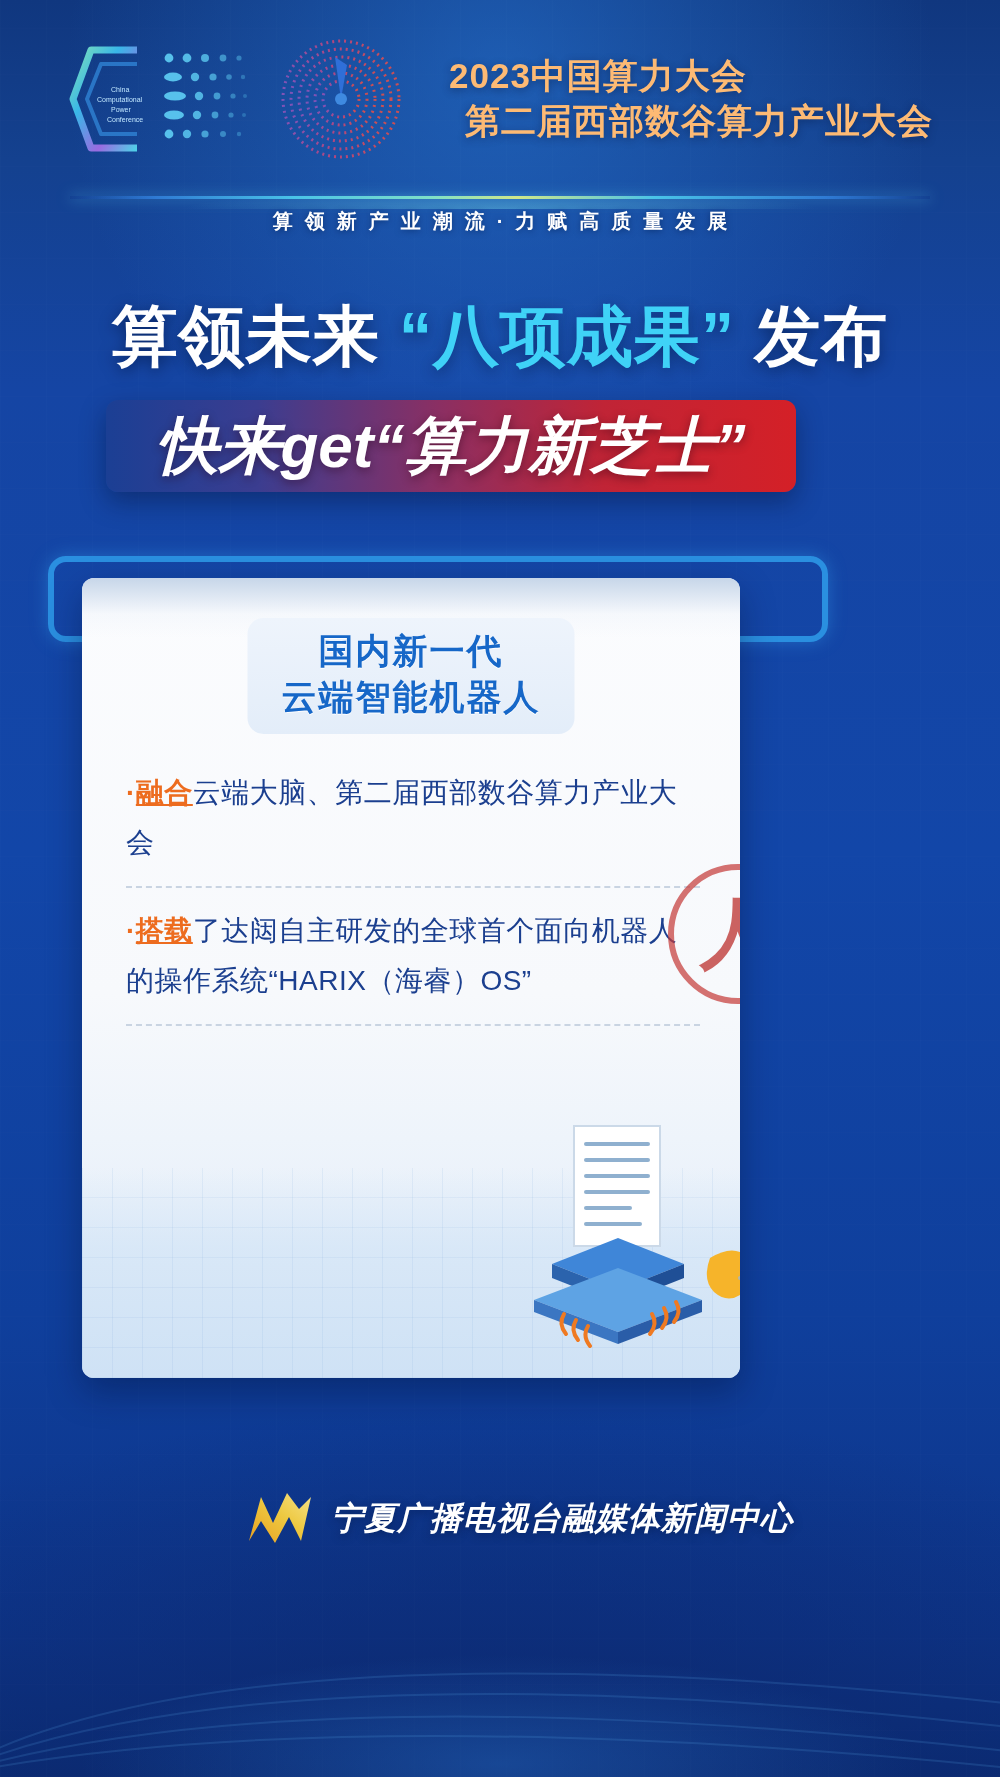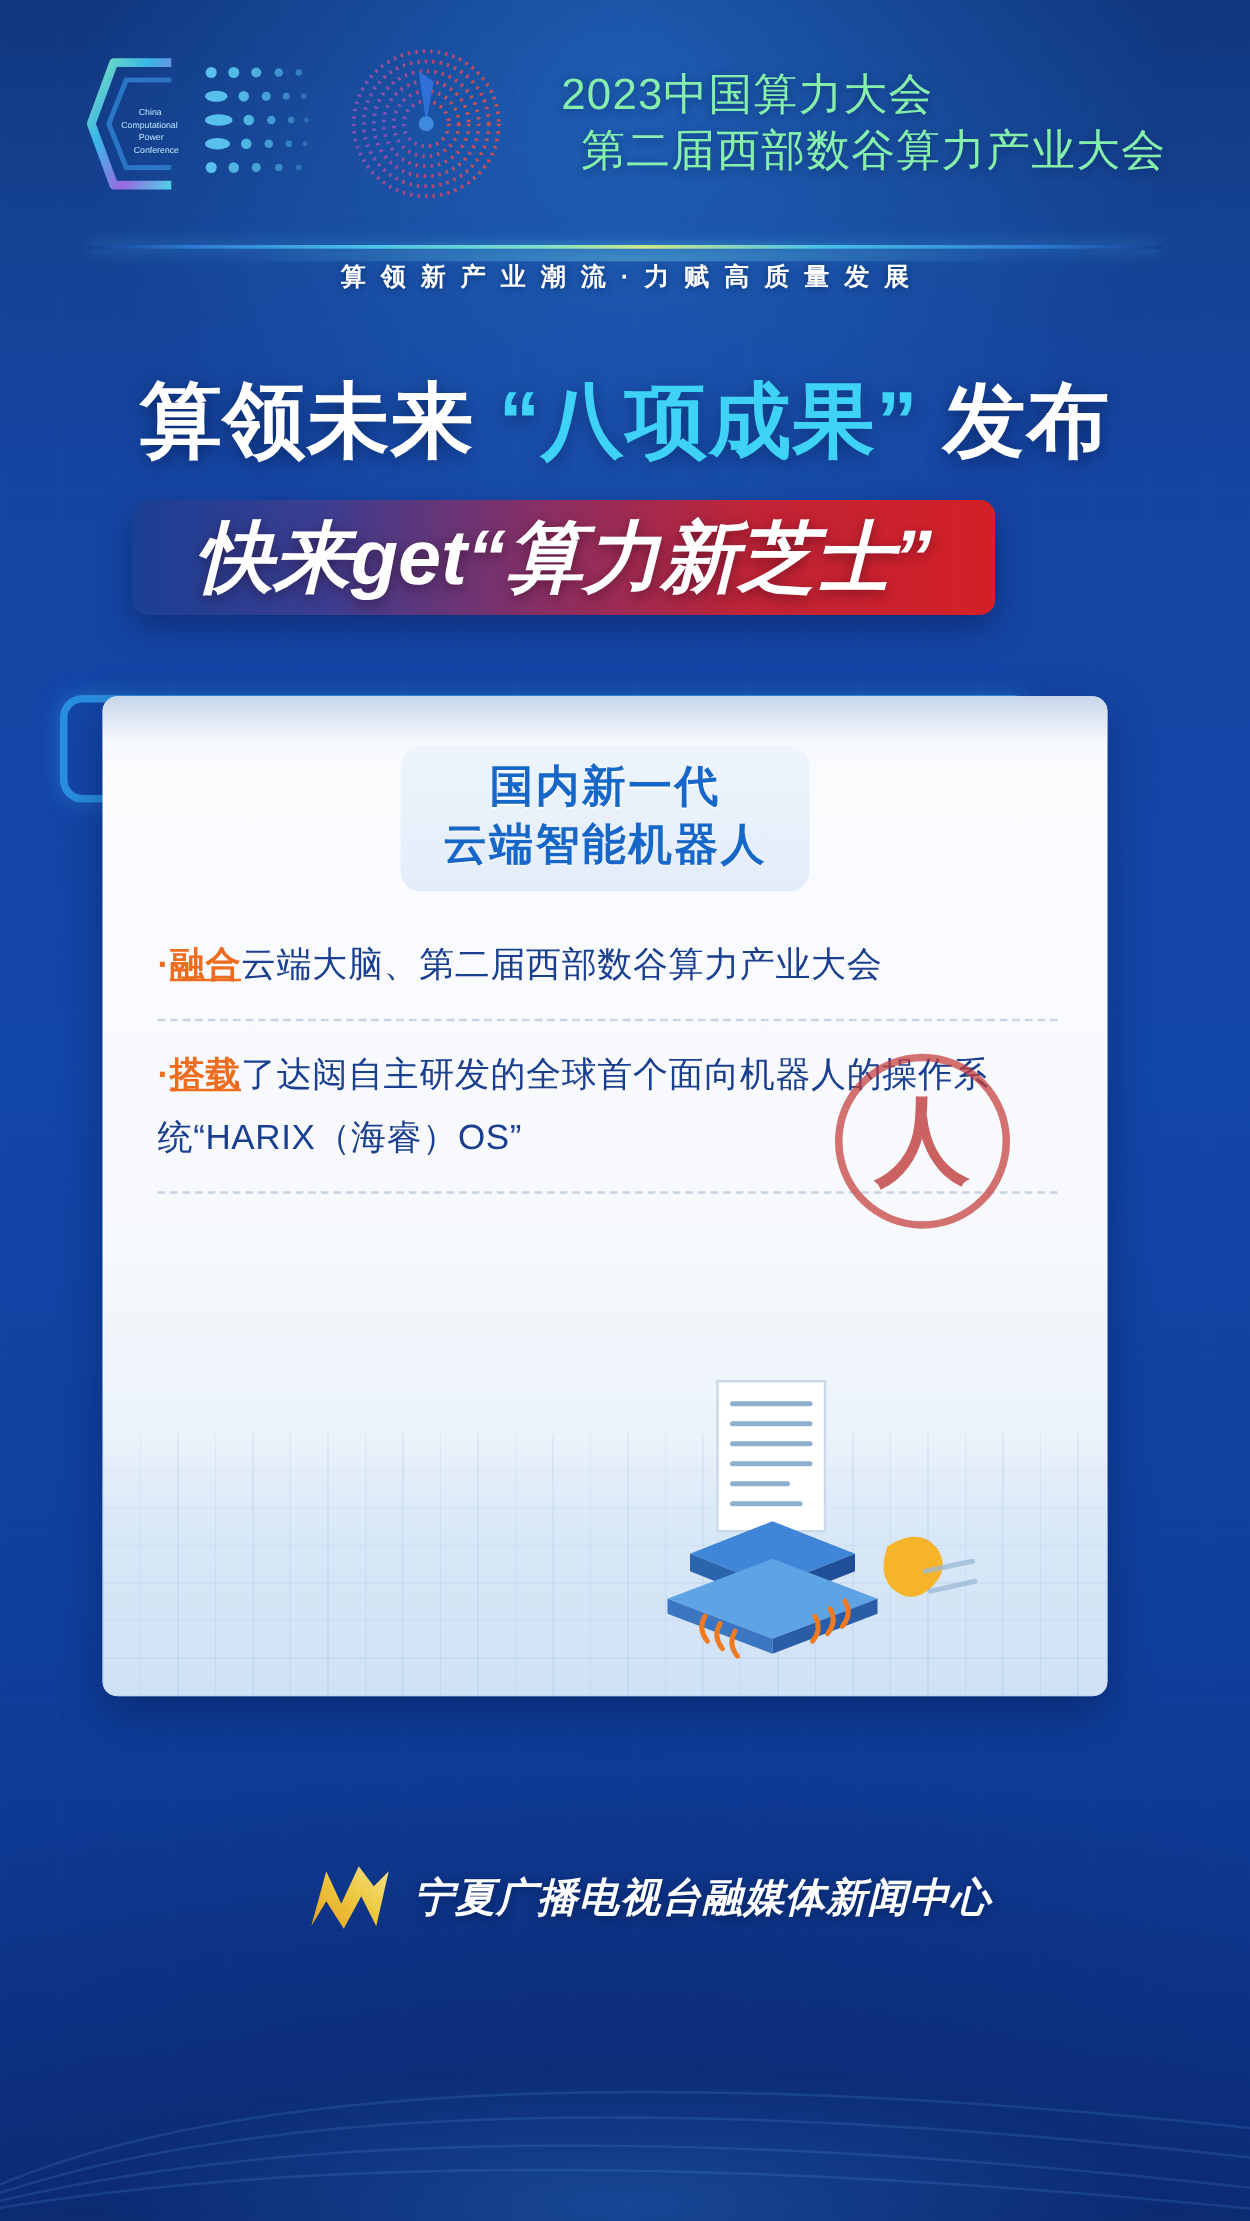--- a/index.html
+++ b/index.html
@@ -31,21 +31,21 @@
   .header{
     position:absolute; left:0; right:0; top:0; height:198px;
     display:flex; align-items:center; justify-content:center;
     gap:26px;
   }
   .logo-hex{ width:118px; height:118px; position:relative; flex:0 0 auto; }
   .logo-dots{ width:92px; height:110px; position:relative; flex:0 0 auto; margin-left:-52px; }
   .logo-fan{ width:128px; height:128px; position:relative; flex:0 0 auto; }
   .conf-title{ margin-left:18px; }
   .conf-title div{
-    color:#86efac; font-weight:normal; letter-spacing:1px;
+    color:#fdba74; font-weight:bold; letter-spacing:1px;
     text-shadow:0 2px 8px rgba(0,20,60,.45);
   }
   .conf-l1{ font-size:35px; line-height:44px; }
   .conf-l2{ font-size:35px; line-height:46px;margin-left:16px; }
 
   
   .slogan-wrap{
     position:absolute; left:0; right:0; top:196px; height:52px;
   }
   .slogan-line{
@@ -92,21 +92,21 @@
   }
 
   
   .card-frame{
     position:absolute; left:48px; top:556px; width:780px; height:86px;
     border:6px solid #2a8fe0; border-radius:18px;
     box-shadow:0 0 18px rgba(50,150,230,.45);
     background:transparent;
   }
   .card{
-    position:absolute; left:82px; top:557px; width:804px; height:800px;
+    position:absolute; left:82px; top:578px; width:658px; height:800px;
     border-radius:12px; overflow:hidden;
     background:
       linear-gradient(180deg,#fbfcfe 0%, #f7f9fc 52%, #eef4fb 70%, #dfeaf7 100%);
     box-shadow:0 14px 34px rgba(3,16,55,.38);
   }
   .card-topsheen{
     position:absolute; left:0; right:0; top:0; height:60px;
     background:linear-gradient(180deg, rgba(196,212,232,.95) 0%, rgba(235,241,249,.35) 60%, rgba(255,255,255,0) 100%);
   }
   .card-lowwave{

